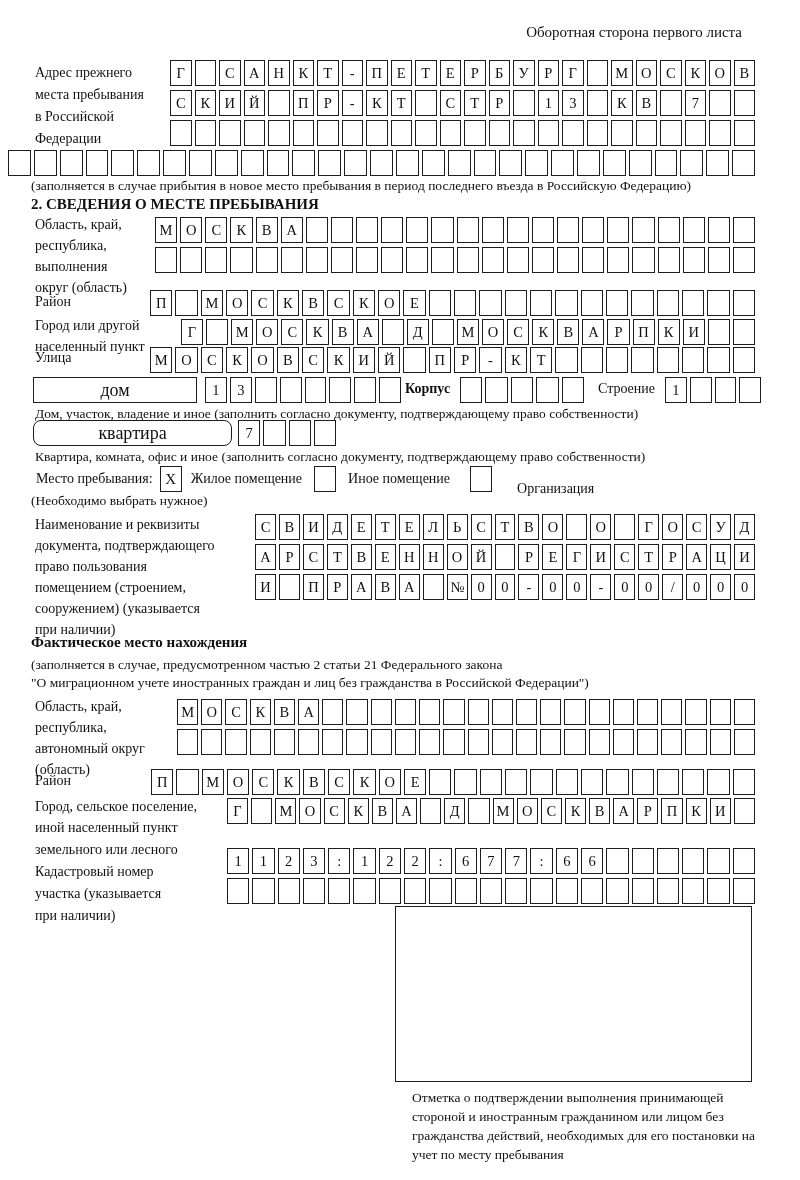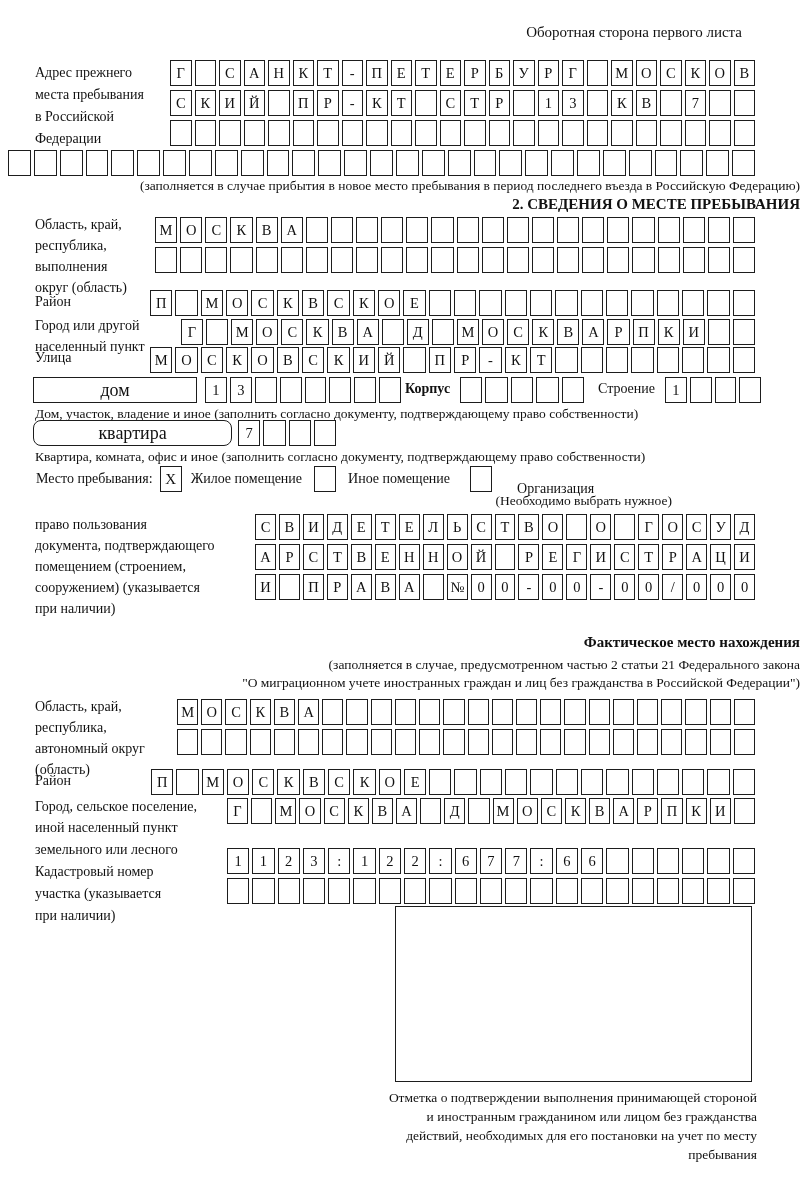--- a/index.html
+++ b/index.html
@@ -4,21 +4,21 @@
 <style>
   * { margin:0; padding:0; box-sizing:border-box; }
   html,body { background:#ffffff; }
   body {
     width:800px; height:1180px; position:relative;
     font-family:"Liberation Serif", "DejaVu Serif", serif;
     color:#111; font-size:14px;
   }
   .abs { position:absolute; }
   .bold { font-weight:bold; }
-  .center { text-align:right; }
+  .center { text-align:left;padding-left:31px; }
   .right { text-align:right; }
   .note { font-size:13.5px; }
   .label { font-size:14px; }
   .lines div { line-height:21px; }
   .lines.lh22 div { line-height:22px; }
   
   .cellrow {
     display:grid; grid-template-columns:repeat(var(--n),1fr);
     column-gap:3px; height:26px;
   }
@@ -351,22 +351,23 @@
   <span class="cb" style="margin-left:7px;">X</span>
   <span class="label" style="margin-left:9px;">Жилое помещение</span>
   <span class="cb" style="margin-left:12px;"></span>
   <span class="label" style="margin-left:12px;">Иное помещение</span>
   <span class="cb" style="margin-left:20px;"></span>
   <span class="label" style="margin-left:25px;margin-top:20px;">Организация</span>
 </div>
 <div class="abs note center" style="left:0; top:493px; width:672px;">(Необходимо выбрать нужное)</div>
 
 <div class="abs label lines" style="left:35px; top:514px; width:215px;">
+    <div>Наименование и реквизиты</div>
+    <div>документа, подтверждающего</div>
     <div>право пользования</div>
-    <div>документа, подтверждающего</div>
     <div>помещением (строением,</div>
     <div>сооружением) (указывается</div>
     <div>при наличии)</div>
   </div>
 <div class="abs cellrow" style="left:255px; top:514px; width:500px; --n:21;">
     <div class="cell">С</div>
     <div class="cell">В</div>
     <div class="cell">И</div>
     <div class="cell">Д</div>
     <div class="cell">Е</div>

